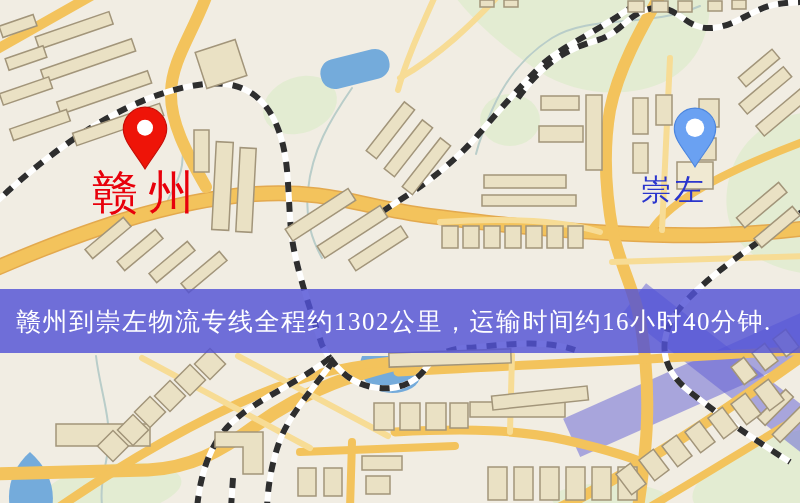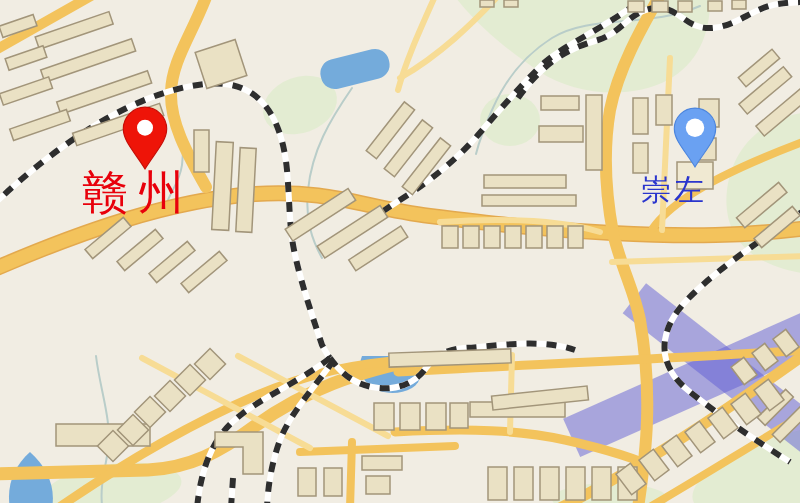--- a/index.html
+++ b/index.html
@@ -16,21 +16,21 @@
   .rd{stroke:var(--road);fill:none;stroke-linecap:round;}
   .rdm{stroke:var(--road-minor);fill:none;stroke-linecap:round;}
   .railb{stroke:var(--railway-base);stroke-width:6;fill:none;stroke-linecap:butt;}
   .raild{stroke:var(--railway);stroke-width:6;fill:none;stroke-dasharray:10 10;stroke-linecap:butt;}
   .bld{fill:var(--building);stroke:var(--building-stroke);stroke-width:1.5;}
   .bldp{fill:var(--building-pale);stroke:var(--building-stroke);stroke-width:1.5;}
 
   .pin{position:absolute;}
   .city-label{position:absolute;font-family:"Liberation Serif",serif;font-weight:400;
               line-height:1;white-space:nowrap;user-select:none;}
-  #label-origin{left:82px;top:170px;font-size:46px;letter-spacing:10px;}
+  #label-origin{left:92px;top:170px;font-size:46px;letter-spacing:10px;}
   #label-destination{left:641px;top:175px;font-size:30px;letter-spacing:3px;}
 
   #banner{position:absolute;left:0;top:289px;width:800px;height:64px;
           display:flex;align-items:center;box-sizing:border-box;padding:0 10px 0 16px;}
   #banner span{font-family:"Liberation Serif",serif;font-size:25px;letter-spacing:1.5px;
                white-space:nowrap;}
 </style>
 </head>
 <body>
 
@@ -220,14 +220,17 @@
   </svg>
 
   <svg class="pin" style="left:673px;top:107px;" width="44" height="61" viewBox="0 0 40 56">
     <path stroke-width="1" d="M20,1 C9.6,1 1,9.6 1,20 C1,30.5 10,39 20,55 C30,39 39,30.5 39,20 C39,9.6 30.4,1 20,1 Z" fill="#6aa1f2" style="stroke: rgb(76, 133, 221);"></path>
     <circle cx="20" cy="19" r="8.5" fill="#ffffff"></circle>
   </svg>
 
   <div class="city-label" id="label-origin" style="color: rgb(232, 0, 11);">赣州</div>
   <div class="city-label" id="label-destination" style="color: rgb(42, 53, 205);">崇左</div>
 
+  <div id="banner" style="background: rgba(82, 82, 214, 0.82);">
+    <span style="color: rgb(255, 255, 255);">赣州到崇左物流专线全程约1302公里，运输时间约16小时40分钟.</span>
+  </div>
 
 </div>
 
 </body></html>

